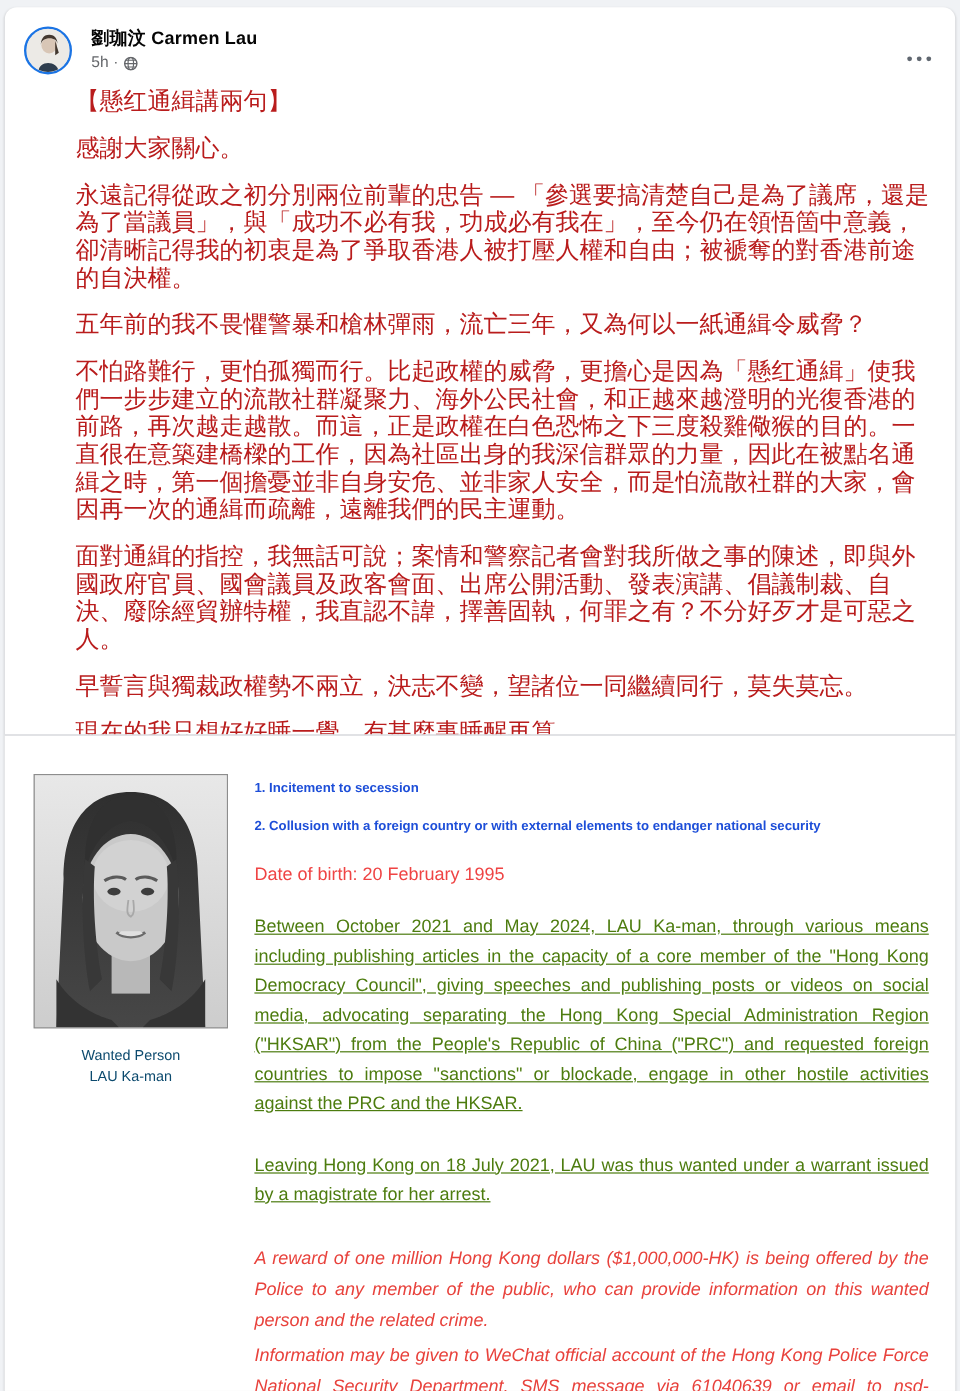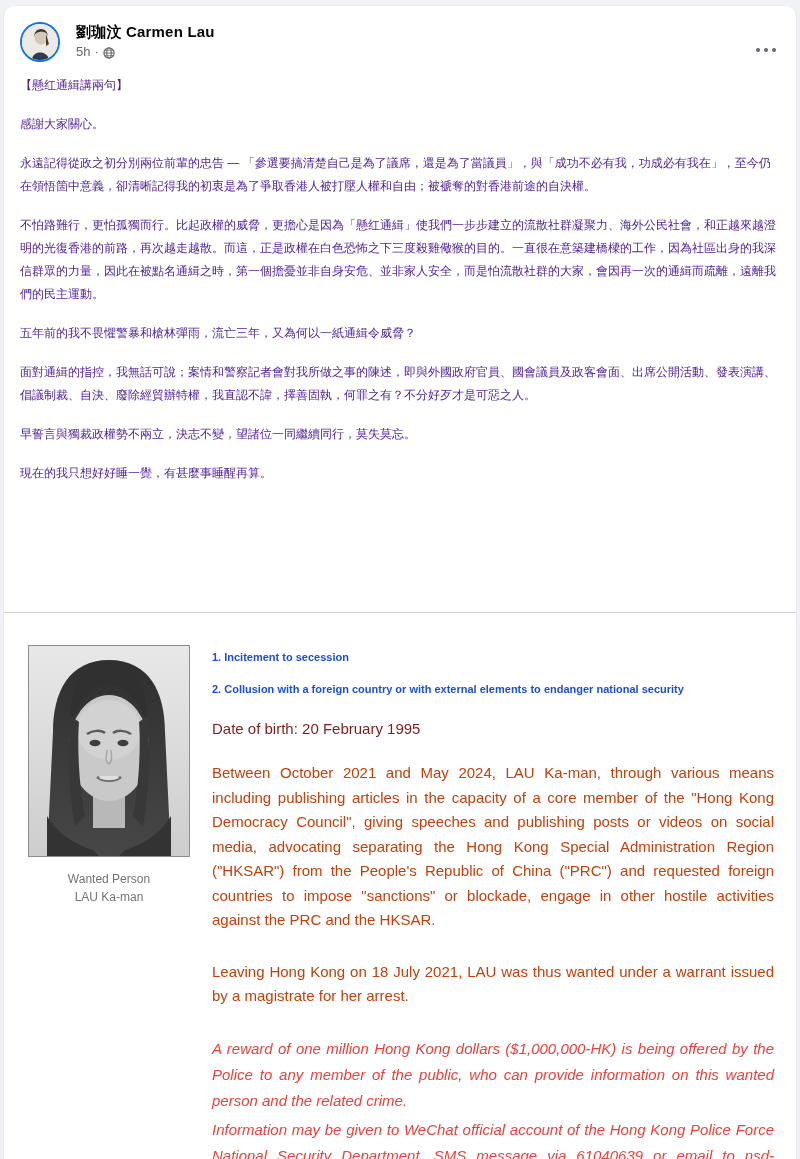--- a/index.html
+++ b/index.html
@@ -17,35 +17,35 @@
   .author { position:absolute; left:72px; top:17px; font-size:15px; font-weight:bold;
             color:#050505; letter-spacing:.2px; cursor:pointer; }
   .meta { position:absolute; left:72px; top:38px; font-size:13px; color:#65676b;
           display:flex; align-items:flex-end; gap:4px; }
   .meta svg { display:block; margin-top:1px; }
   .more { position:absolute; right:14px; top:26px; width:32px; height:32px;
           border-radius:50%; display:flex; align-items:center; justify-content:center;
           cursor:pointer; }
   
   .body-text { padding:6px 16px 0 16px; }
-  .body-text p { font-size:12px; line-height:23px; color:#4c1d95; margin-bottom:16px; }
+  .body-text p { font-size:20px; line-height:23px; color:#b91c1c; margin-bottom:16px;margin-left:43px; }
   
   .attachment { position:absolute; left:0; right:0; top:606px; bottom:0;
                 border-top:1px solid #ced0d4; background:#fff; cursor:pointer;
                 padding:32px 20px 10px 24px; display:flex; gap:22px; }
   .photo-col { width:162px; flex:0 0 162px; text-align:center; }
   .photo { width:162px; height:212px; border:1px solid #8d8d8d; background:#d9d9d9; }
   .photo svg { display:block; }
-  .photo-cap { margin-top:13px; font-size:12px; line-height:18px; color:#737373; }
+  .photo-cap { margin-top:13px; font-size:12px; line-height:18px; color:#0c4a6e; }
   .notice-col { flex:1; padding-right:2px; }
   .charge { font-size:11px; font-weight:bold; color:#1d4ed8; line-height:25px;
             text-align:justify; margin-bottom:7px; }
-  .dob { font-size:15px; color:#7f1d1d; margin-top:18px; margin-bottom:24px; }
-  .nbody { font-size:15px; color:#c2410c; line-height:24.5px; text-align:justify;
-           margin-bottom:27px; }
+  .dob { font-size:15px; color:#ef4444; margin-top:18px; margin-bottom:24px; }
+  .nbody { font-size:15px; color:#4d7c0f; line-height:24.5px; text-align:justify;
+           margin-bottom:27px;text-decoration:underline; }
   .reward { font-size:15px; line-height:26px; font-style:italic; text-align:justify;
             margin-bottom:3px; }
 </style>
 </head>
 <body>
 
 <div class="card">
 
   <div class="hdr">
     <div class="avatar">
@@ -81,22 +81,22 @@
           <circle cx="19" cy="3" r="2" fill="#606770"></circle>
         </svg>
       </span>
     </div>
   </div>
 
   <div class="body-text">
     <p>【懸红通緝講兩句】</p>
     <p>感謝大家關心。</p>
     <p>永遠記得從政之初分別兩位前輩的忠告 — 「參選要搞清楚自己是為了議席，還是為了當議員」，與「成功不必有我，功成必有我在」，至今仍在領悟箇中意義，卻清晰記得我的初衷是為了爭取香港人被打壓人權和自由；被褫奪的對香港前途的自決權。</p>
+    <p>五年前的我不畏懼警暴和槍林彈雨，流亡三年，又為何以一紙通緝令威脅？</p>
     <p>不怕路難行，更怕孤獨而行。比起政權的威脅，更擔心是因為「懸红通緝」使我們一步步建立的流散社群凝聚力、海外公民社會，和正越來越澄明的光復香港的前路，再次越走越散。而這，正是政權在白色恐怖之下三度殺雞儆猴的目的。一直很在意築建橋樑的工作，因為社區出身的我深信群眾的力量，因此在被點名通緝之時，第一個擔憂並非自身安危、並非家人安全，而是怕流散社群的大家，會因再一次的通緝而疏離，遠離我們的民主運動。</p>
-    <p>五年前的我不畏懼警暴和槍林彈雨，流亡三年，又為何以一紙通緝令威脅？</p>
     <p>面對通緝的指控，我無話可說；案情和警察記者會對我所做之事的陳述，即與外國政府官員、國會議員及政客會面、出席公開活動、發表演講、倡議制裁、自決、廢除經貿辦特權，我直認不諱，擇善固執，何罪之有？不分好歹才是可惡之人。</p>
     <p>早誓言與獨裁政權勢不兩立，決志不變，望諸位一同繼續同行，莫失莫忘。</p>
     <p>現在的我只想好好睡一覺，有甚麼事睡醒再算。</p>
   </div>
 
   <div class="attachment">
 
     <div class="photo-col">
       <div class="photo">
         <svg width="160" height="210" viewBox="0 0 160 210">

